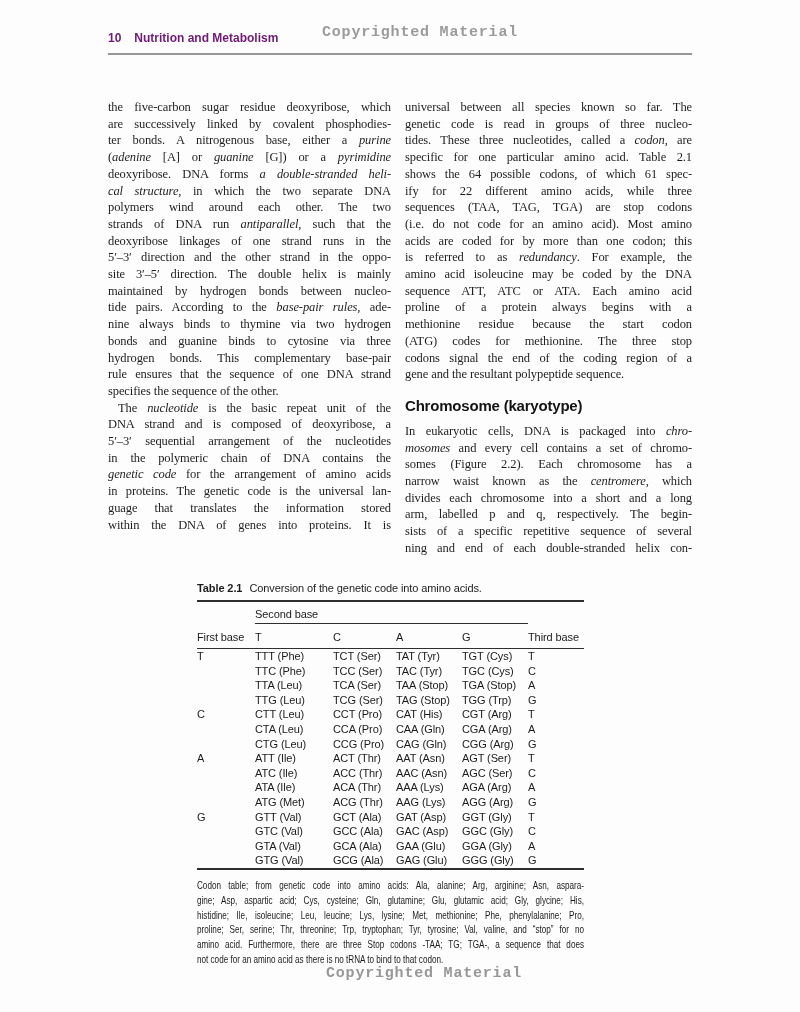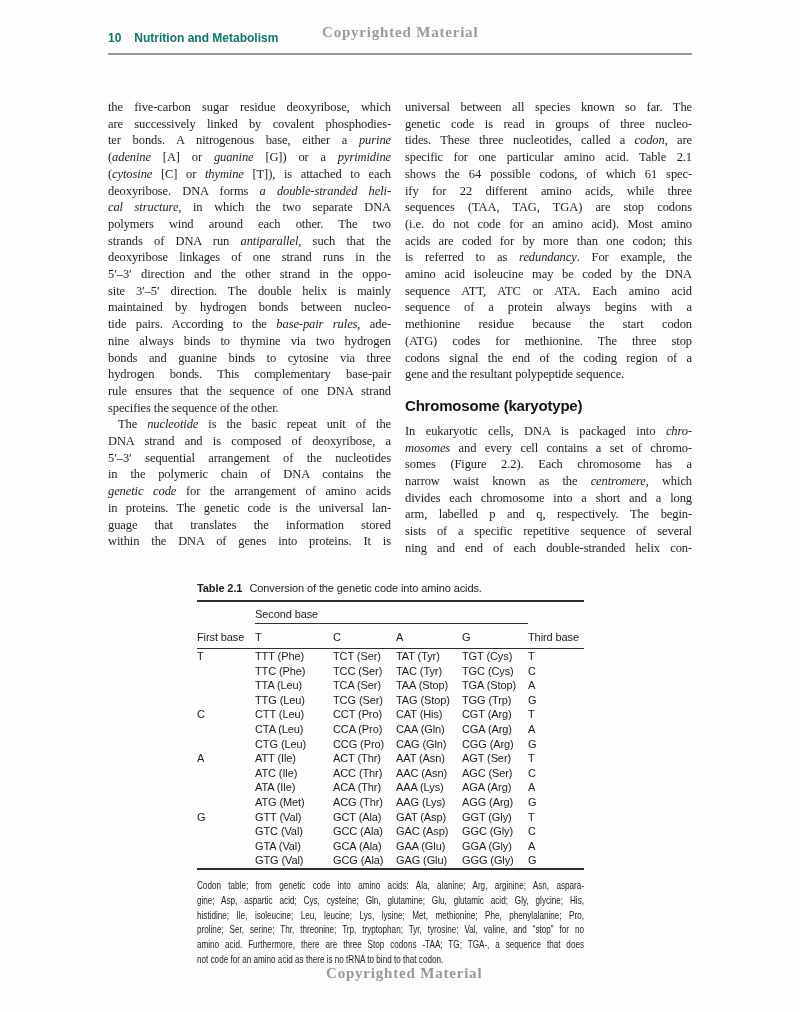--- a/index.html
+++ b/index.html
@@ -7,31 +7,31 @@
     width:800px; height:1012px; background:#fdfdfd; position:relative;
     font-family:"Liberation Serif", "DejaVu Serif", serif; color:#1e1e1e;
     overflow:hidden;
   }
   .page { position:absolute; inset:0; background:#fdfdfd; }
 
   
   .running-head {
     position:absolute; left:108px; top:31px;
     font-family:"Liberation Sans", sans-serif; font-weight:bold;
-    font-size:12px; color:#0f766e; letter-spacing:0;
+    font-size:12px; color:#701a75; letter-spacing:0;
   }
   .running-head .pagenum { margin-right:13px; }
   .head-rule {
     position:absolute; left:108px; top:53px; width:584px; height:2px;
     background:#979797;
   }
 
   
   .watermark {
-    position:absolute; font-family:Liberation Serif, serif;
+    position:absolute; font-family:Liberation Mono, monospace;
     font-weight:bold; font-size:15px; letter-spacing:0.8px; color:#9b9b9b;
     white-space:nowrap;
   }
   .watermark.top { left:322px; top:24px; }
   .watermark.bottom { left:326px; top:965px; color:#8c8c8c; opacity:0.9; }
 
   
   .columns { position:absolute; left:108px; top:77px; width:584px; }
   .col { position:absolute; top:14px;margin-top:8px; }
   .col.left  { left:0;     width:283px; }
@@ -89,21 +89,20 @@
   </div>
   <div class="head-rule"></div>
 
   <div class="columns">
     <div class="col left" id="col-left">
         <div class="para">
           <div class="line">the five-carbon sugar residue deoxyribose, which</div>
           <div class="line">are successively linked by covalent phosphodies-</div>
           <div class="line">ter bonds. A nitrogenous base, either a <i>purine</i></div>
           <div class="line">(<i>adenine</i> [A] or <i>guanine</i> [G]) or a <i>pyrimidine</i></div>
-          <div class="line">(<i>cytosine</i> [C] or <i>thymine</i> [T]), is attached to each</div>
           <div class="line">deoxyribose. DNA forms <i>a double-stranded heli-</i></div>
           <div class="line"><i>cal structure</i>, in which the two separate DNA</div>
           <div class="line">polymers wind around each other. The two</div>
           <div class="line">strands of DNA run <i>antiparallel</i>, such that the</div>
           <div class="line">deoxyribose linkages of one strand runs in the</div>
           <div class="line">5′–3′ direction and the other strand in the oppo-</div>
           <div class="line">site 3′–5′ direction. The double helix is mainly</div>
           <div class="line">maintained by hydrogen bonds between nucleo-</div>
           <div class="line">tide pairs. According to the <i>base-pair rules</i>, ade-</div>
           <div class="line">nine always binds to thymine via two hydrogen</div>
@@ -130,21 +129,21 @@
           <div class="line">tides. These three nucleotides, called a <i>codon</i>, are</div>
           <div class="line">specific for one particular amino acid. Table 2.1</div>
           <div class="line">shows the 64 possible codons, of which 61 spec-</div>
           <div class="line">ify for 22 different amino acids, while three</div>
           <div class="line">sequences (TAA, TAG, TGA) are stop codons</div>
           <div class="line">(i.e. do not code for an amino acid). Most amino</div>
           <div class="line">acids are coded for by more than one codon; this</div>
           <div class="line">is referred to as <i>redundancy</i>. For example, the</div>
           <div class="line">amino acid isoleucine may be coded by the DNA</div>
           <div class="line">sequence ATT, ATC or ATA. Each amino acid</div>
-          <div class="line">sequence of a protein always begins with a</div>
+          <div class="line">proline of a protein always begins with a</div>
           <div class="line">methionine residue because the start codon</div>
           <div class="line">(ATG) codes for methionine. The three stop</div>
           <div class="line">codons signal the end of the coding region of a</div>
           <div class="line para-end">gene and the resultant polypeptide sequence.</div>
         </div>
         <div class="col-heading">Chromosome (karyotype)</div>
         <div class="para">
           <div class="line">In eukaryotic cells, DNA is packaged into <i>chro-</i></div>
           <div class="line"><i>mosomes</i> and every cell contains a set of chromo-</div>
           <div class="line">somes (Figure 2.2). Each chromosome has a</div>

